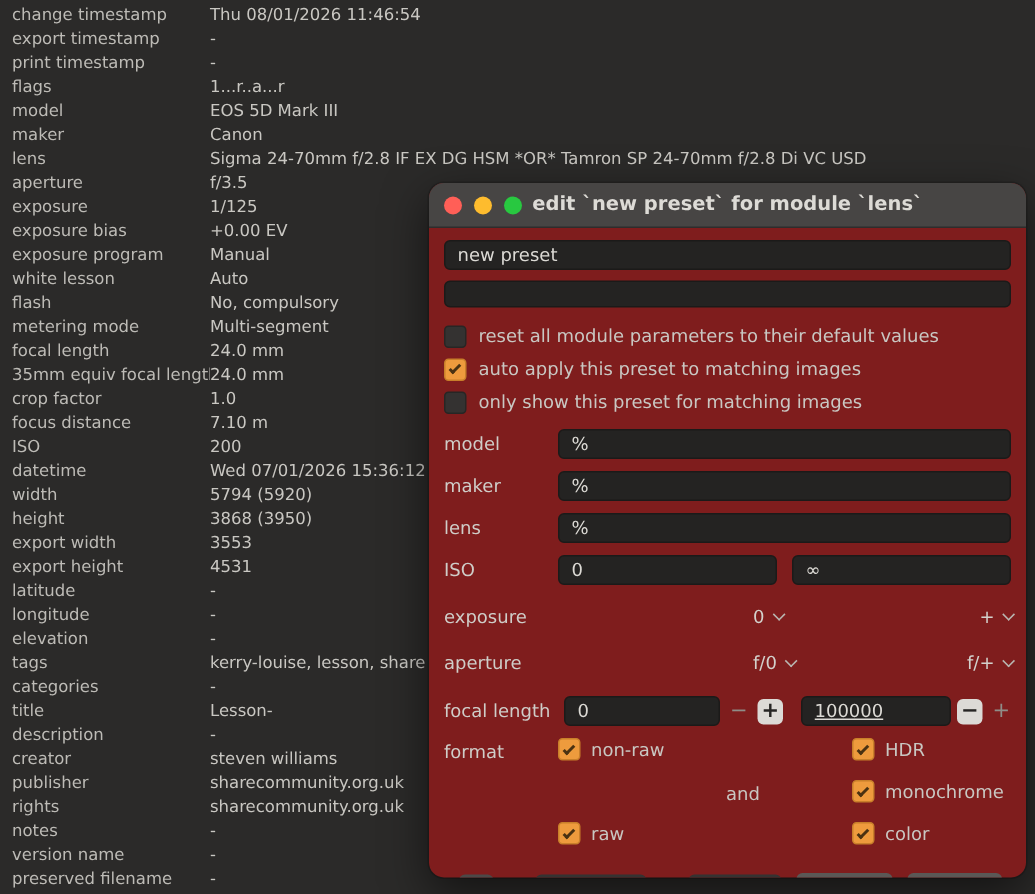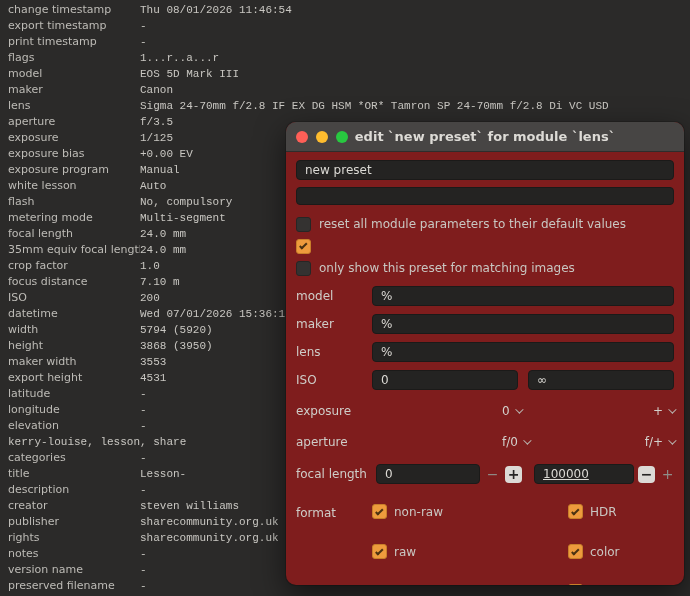--- a/index.html
+++ b/index.html
@@ -8,21 +8,21 @@
     background:#2b2a29;
     font-family:"DejaVu Sans", sans-serif;
     position:relative;
     color:#c8c6c1;
   }
 
   
   .meta-panel { position:absolute; left:8px; top:2px; width:680px; }
   .meta-row { display:flex; height:16px; line-height:16px; font-size:11px; white-space:nowrap; }
   .meta-label { width:132px; flex:0 0 132px; color:#bdbbb6; overflow:hidden; }
-  .meta-value { color:#c9c7c2;font-family:Liberation Mono, monospace; }
+  .meta-value { color:#c9c7c2; }
 
   
   .dialog {
     position:absolute; left:286px; top:122px; width:398px; height:463px;
     background:#7f1d1d; border-radius:10px;
     box-shadow:0 10px 30px rgba(0,0,0,.55), 0 0 0 1px #242322;
     overflow:hidden;
   }
   .titlebar {
     height:30px; background:#474544; display:flex; align-items:center;
@@ -77,21 +77,21 @@
   .focal-row { display:flex; align-items:center; margin-top:9px; height:24px; gap:4px; }
   .focal-row .num-input { width:104px; flex:0 0 104px; }
   .focal-row .num-input2 { width:100px; flex:0 0 100px; margin-left:8px;text-decoration:underline; }
   .step {
     width:17px; height:17px; display:inline-flex; align-items:center; justify-content:center;
     font-size:14px; color:#8f8d88; border-radius:4px; cursor:pointer; flex:0 0 17px;
     line-height:1;
   }
   .step.lit { background:#dcdad6; color:#262524; font-weight:bold; }
 
-  .fmt-row { position:relative; height:24px; margin-top:16px; }
+  .fmt-row { position:relative; height:24px; margin-top:4px; }
   .fmt-label { position:absolute; left:0; top:4px; font-size:12px; color:#cfcdc8; }
   .fmt-cb { position:absolute; top:2px; display:flex; align-items:center; gap:7px; }
   .fmt-c1 { left:76px; }
   .fmt-c2 { left:272px; }
   .and-lbl { position:absolute; left:188px; top:4px; font-size:12px; color:#c9c7c2; }
 
   .btn-row { display:flex; align-items:center; margin-top:12px; padding:0 10px; gap:10px; }
   .btn {
     border:none; border-radius:4px; font-size:12px; cursor:pointer;
     font-family:"DejaVu Sans", sans-serif; color:#dedcd7;
@@ -188,40 +188,41 @@
     </div>
     <div class="meta-row">
       <span class="meta-label">width</span>
       <span class="meta-value">5794 (5920)</span>
     </div>
     <div class="meta-row">
       <span class="meta-label">height</span>
       <span class="meta-value">3868 (3950)</span>
     </div>
     <div class="meta-row">
-      <span class="meta-label">maker width</span>
+      <span class="meta-label">export width</span>
       <span class="meta-value">3553</span>
     </div>
     <div class="meta-row">
       <span class="meta-label">export height</span>
       <span class="meta-value">4531</span>
     </div>
     <div class="meta-row">
       <span class="meta-label">latitude</span>
       <span class="meta-value">-</span>
     </div>
     <div class="meta-row">
       <span class="meta-label">longitude</span>
       <span class="meta-value">-</span>
     </div>
     <div class="meta-row">
       <span class="meta-label">elevation</span>
       <span class="meta-value">-</span>
     </div>
     <div class="meta-row">
+      <span class="meta-label">tags</span>
       <span class="meta-value">kerry-louise, lesson, share</span>
     </div>
     <div class="meta-row">
       <span class="meta-label">categories</span>
       <span class="meta-value">-</span>
     </div>
     <div class="meta-row">
       <span class="meta-label">title</span>
       <span class="meta-value">Lesson-</span>
     </div>
@@ -270,20 +271,21 @@
     <input class="text-input desc-input" style="">
 
     <div class="opt-row">
       <span class="cb"></span>
       <span class="cb-label">reset all module parameters to their default values</span>
     </div>
     <div class="opt-row">
       <span class="cb on">
           <span class="mark"></span>
         </span>
+      <span class="cb-label">auto apply this preset to matching images</span>
     </div>
     <div class="opt-row">
       <span class="cb"></span>
       <span class="cb-label">only show this preset for matching images</span>
     </div>
 
     <div class="field-row">
       <span class="field-label">model</span>
       <input class="text-input" value="%" style="">
     </div>
@@ -350,41 +352,41 @@
       </span>
       <span class="fmt-cb fmt-c2">
         <span class="cb on">
             <span class="mark"></span>
           </span>
         <span class="cb-label">HDR</span>
       </span>
     </div>
 
     <div class="fmt-row">
-      <span class="fmt-cb fmt-c1">
-        <span class="cb on">
-            <span class="mark"></span>
-          </span>
-        <span class="cb-label">raw</span>
-      </span>
-      <span class="fmt-cb fmt-c2">
-        <span class="cb on">
-            <span class="mark"></span>
-          </span>
-        <span class="cb-label">color</span>
-      </span>
-    </div>
-
-    <div class="fmt-row">
       <span class="and-lbl">and</span>
       <span class="fmt-cb fmt-c2">
         <span class="cb on">
             <span class="mark"></span>
           </span>
         <span class="cb-label">monochrome</span>
+      </span>
+    </div>
+
+    <div class="fmt-row">
+      <span class="fmt-cb fmt-c1">
+        <span class="cb on">
+            <span class="mark"></span>
+          </span>
+        <span class="cb-label">raw</span>
+      </span>
+      <span class="fmt-cb fmt-c2">
+        <span class="cb on">
+            <span class="mark"></span>
+          </span>
+        <span class="cb-label">color</span>
       </span>
     </div>
   </div>
 
   <div class="btn-row">
     <button class="btn btn-help">?</button>
     <button class="btn btn-flat">export...</button>
     <button class="btn btn-flat">delete</button>
     <button class="btn btn-grey btn-cancel">cancel</button>
     <button class="btn btn-grey btn-ok">ok</button>

